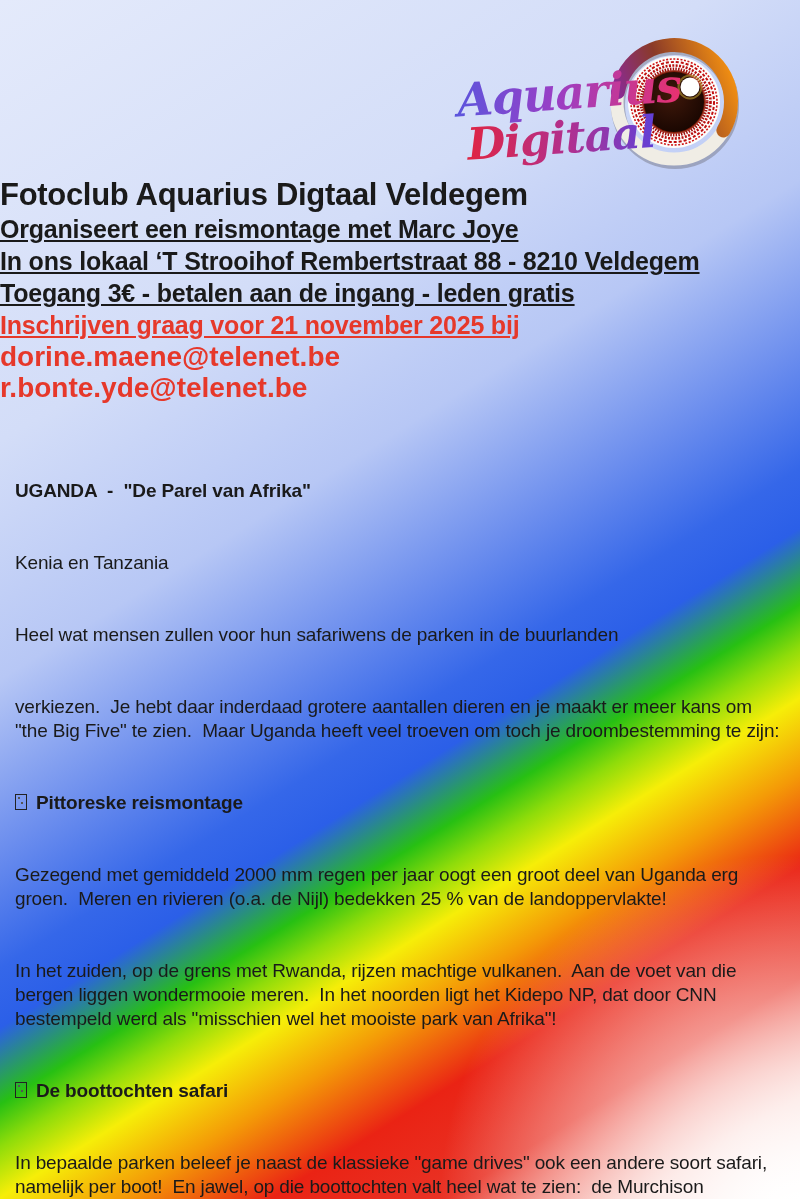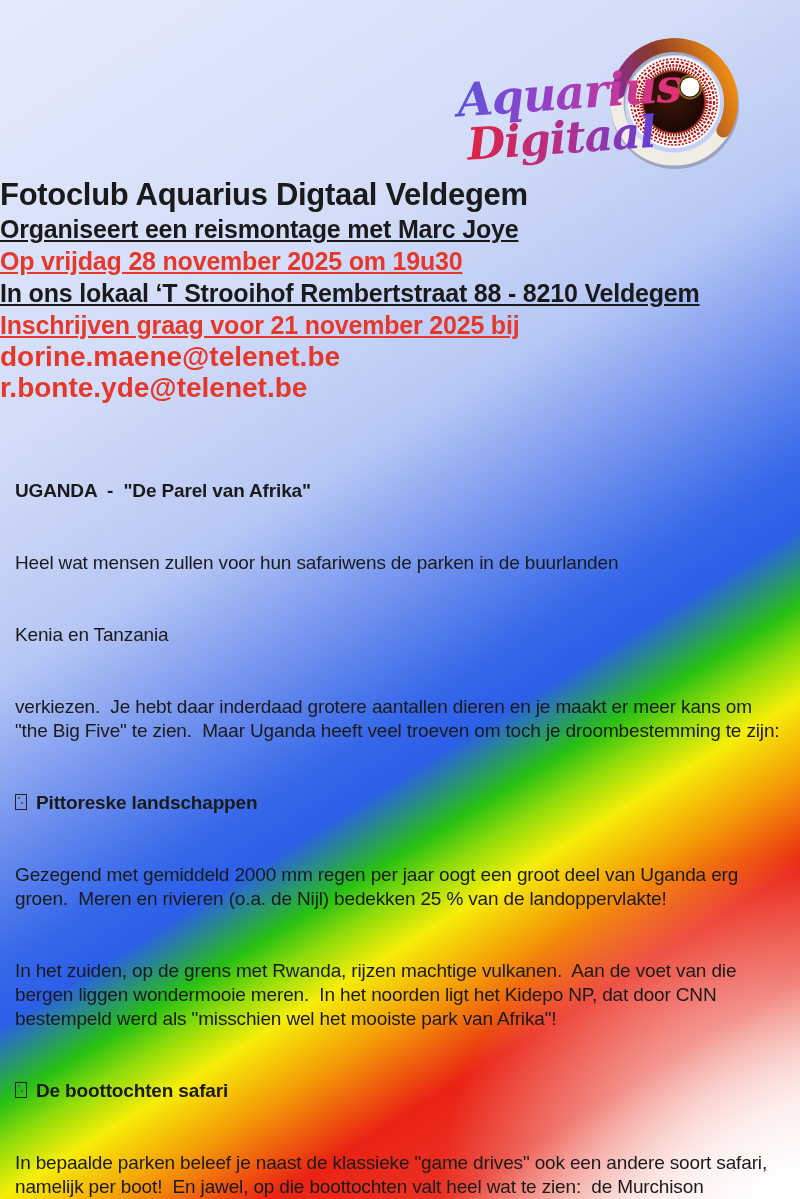--- a/index.html
+++ b/index.html
@@ -99,33 +99,33 @@
       </g>
 
       <text x="6" y="84" font-size="46" font-family="DejaVu Serif, serif" font-style="italic" font-weight="bold" letter-spacing="-1" fill="url(#gA)" transform="rotate(-4 100 84)">Aquarius</text>
       <text x="16" y="128" font-size="44" font-family="DejaVu Serif, serif" font-style="italic" font-weight="bold" letter-spacing="-1" fill="url(#gD)" transform="rotate(-4 100 128)">Digitaal</text>
     </svg>
   </div>
 
   <div class="masthead">
     <div class="m-title">Fotoclub Aquarius Digtaal Veldegem</div>
     <div class="m-line">Organiseert een reismontage met Marc Joye</div>
-    <div class="m-line red">Op vrijdag 28 november 2025 om 19u30</div>
     <div class="m-line">In ons lokaal ‘T Strooihof Rembertstraat 88 - 8210 Veldegem</div>
+    <div class="m-line">Toegang 3€ - betalen aan de ingang - leden gratis</div>
     <div class="m-line red under">Inschrijven graag voor 21 november 2025 bij</div>
     <div class="m-email red">dorine.maene@telenet.be</div>
     <div class="m-email red">r.bonte.yde@telenet.be</div>
   </div>
 
   <div class="content">
     <div class="blk bold">UGANDA  -  "De Parel van Afrika"</div>
+    <div class="blk">Kenia en Tanzania</div>
     <div class="blk">Heel wat mensen zullen voor hun safariwens de parken in de buurlanden</div>
-    <div class="blk">Kenia en Tanzania</div>
     <div class="blk">verkiezen.  Je hebt daar inderdaad grotere aantallen dieren en je maakt er meer kans om "the Big Five" te zien.  Maar Uganda heeft veel troeven om toch je droombestemming te zijn:</div>
-    <div class="blk head"><span class="glyph-box"></span><span>Pittoreske landschappen</span></div>
+    <div class="blk head"><span class="glyph-box"></span><span>Pittoreske reismontage</span></div>
     <div class="blk">Gezegend met gemiddeld 2000 mm regen per jaar oogt een groot deel van Uganda erg groen.  Meren en rivieren (o.a. de Nijl) bedekken 25 % van de landoppervlakte!</div>
     <div class="blk">In het zuiden, op de grens met Rwanda, rijzen machtige vulkanen.  Aan de voet van die bergen liggen wondermooie meren.  In het noorden ligt het Kidepo NP, dat door CNN bestempeld werd als "misschien wel het mooiste park van Afrika"!</div>
     <div class="blk head"><span class="glyph-box"></span><span>De boottochten safari</span></div>
     <div class="blk">In bepaalde parken beleef je naast de klassieke "game drives" ook een andere soort safari, namelijk per boot!  En jawel, op die boottochten valt heel wat te zien:  de Murchison watervallen bij voorbeeld, krokodillen, nijlpaarden, watervogels en talrijke andere dieren.</div>
     
     
     
     
     
     

